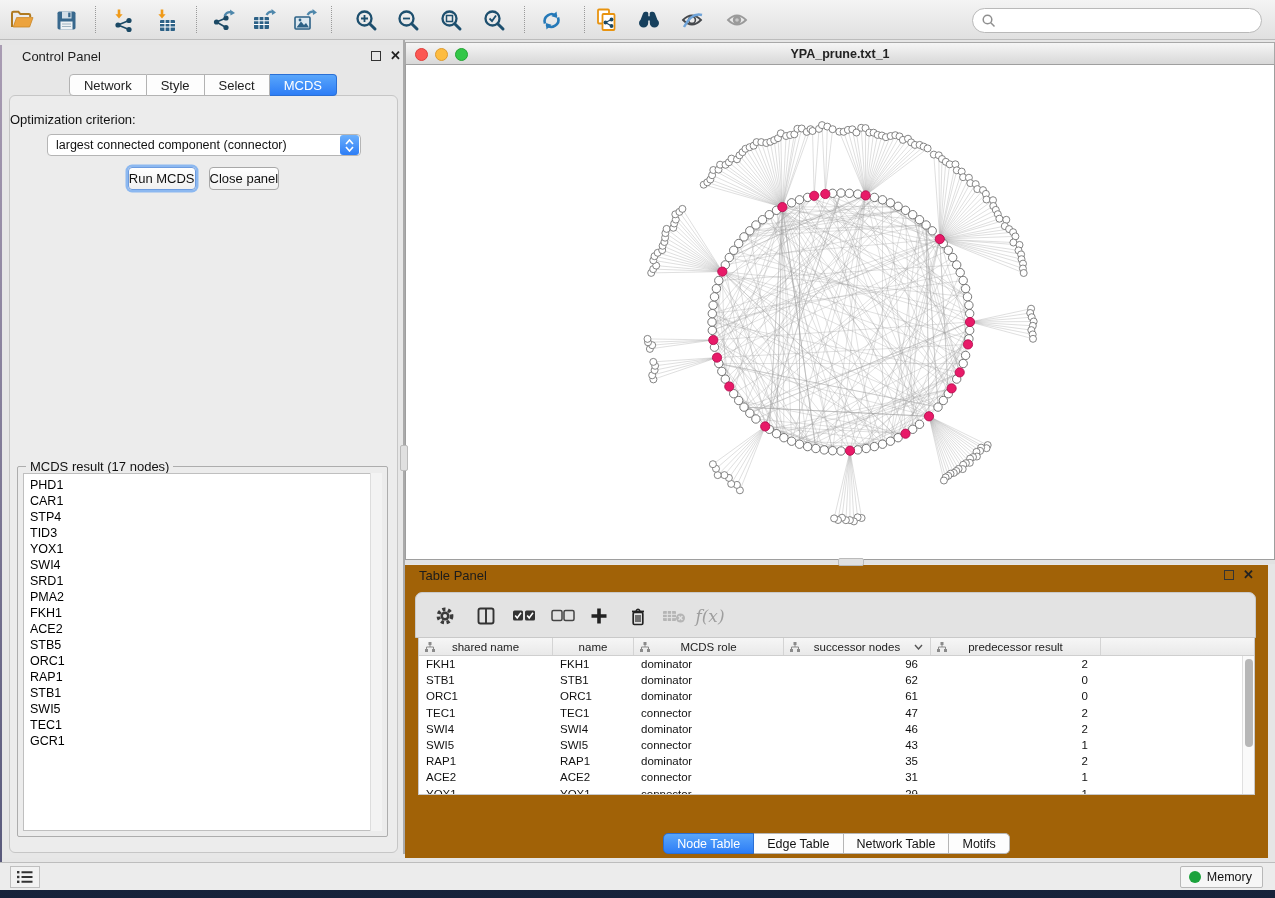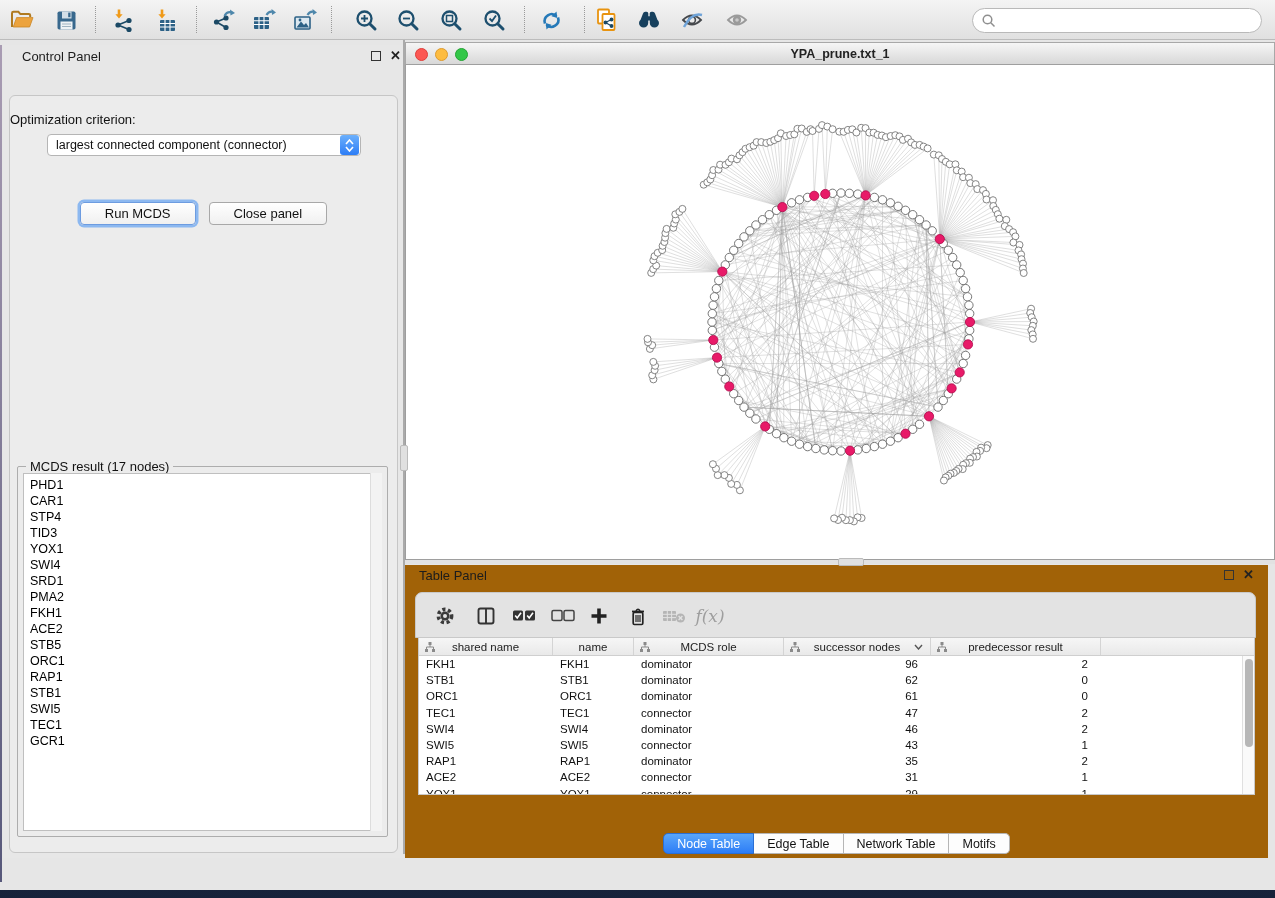--- a/index.html
+++ b/index.html
@@ -39,22 +39,22 @@
     border:1px solid #c6c6c6; border-radius:6px; }
   .opt-label { position:absolute; top:16px; width:100%; font-size:13px; color:#111; }
   .dropdown { position:absolute; left:37px; top:38px; width:314px; height:22px; background:#fff;
     border:1px solid #b5b5b5; border-radius:4px; display:flex; align-items:center; cursor:pointer; }
   .dropdown .dd-text { flex:1; font-size:12.5px; padding-left:8px; color:#111; white-space:nowrap; }
   .dd-stepper { width:19px; height:20px; margin-right:1px; border-radius:3px;
     background:linear-gradient(#6cb0fc,#2d7df6); display:flex; flex-direction:column; align-items:center;
     justify-content:center; gap:1px; }
   .dd-stepper svg { display:block; }
   .btn-row { position:absolute; top:71px; left:0; width:100%; display:flex; justify-content:center; gap:13px; }
-  .pushbtn { height:23px; padding:0 24px; background:linear-gradient(#ffffff,#f0f0f0); border:1px solid #a8a8a8;
-    border-radius:4px; font-size:13px; color:#111; cursor:pointer;margin-top:35px; }
+  .pushbtn { height:23px; padding:0 0; background:linear-gradient(#ffffff,#f0f0f0); border:1px solid #a8a8a8;
+    border-radius:4px; font-size:13px; color:#111; cursor:pointer; }
   .pushbtn.focused { box-shadow:0 0 0 2.5px #8cb8f0; border-color:#6d9ce0; }
   .mcds-box { position:absolute; left:7px; right:9px; top:370px; bottom:15px; border:1px solid #adadad;
     border-radius:2px; }
   .mcds-legend { position:absolute; top:-8px; left:8px; background:#ececec; padding:0 4px; font-size:13px; color:#111; }
   .mcds-list { position:absolute; inset:6px 5px 5px 5px; background:#fff; border:1px solid #bfbfbf;
     overflow:hidden; padding:3px 0 0 6px; }
   .mcds-item { font-size:12.5px; line-height:16px; color:#000000; }
   .mcds-scroll { position:absolute; top:6px; bottom:5px; right:5px; width:12px; background:#f3f3f3;
     border-left:1px solid #ddd; }
 
@@ -264,20 +264,26 @@
     </div>
   </div>
 
   <div class="left-sliver"></div>
 
   <div class="control-panel">
     <div class="cp-titlebar">
       <span class="panel-title">Control Panel</span>
       <span class="float-btn" style="left:360px"></span>
       <span class="close-btn" style="left:379px">✕</span>
+    </div>
+    <div class="cp-tabs">
+      <div class="tab">Network</div>
+      <div class="tab">Style</div>
+      <div class="tab">Select</div>
+      <div class="tab selected">MCDS</div>
     </div>
     <div class="cp-content">
       <div class="opt-label">Optimization criterion:</div>
       <div class="dropdown">
         <span class="dd-text">largest connected component (connector)</span>
         <span class="dd-stepper">
           <svg width="9" height="6" viewBox="0 0 9 6">
               <path d="M1 5 L4.5 1 L8 5" fill="none" stroke="#fff" stroke-width="1.6"></path>
             </svg>
           <svg width="9" height="6" viewBox="0 0 9 6">
@@ -1197,13 +1203,27 @@
     </div>
 
     <div class="tp-tabs">
       <div class="tp-tab selected">Node Table</div>
       <div class="tp-tab">Edge Table</div>
       <div class="tp-tab">Network Table</div>
       <div class="tp-tab">Motifs</div>
     </div>
   </div>
 
+  <div class="status-bar">
+    <button class="sb-left-btn">
+      <svg width="18" height="14" viewBox="0 0 18 14">
+        <rect x="1" y="1" width="2.4" height="2.4" fill="#333"></rect>
+          <rect x="1" y="5.8" width="2.4" height="2.4" fill="#333"></rect>
+          <rect x="1" y="10.6" width="2.4" height="2.4" fill="#333"></rect>
+        <path d="M5.5 2.2 h11 M5.5 7 h11 M5.5 11.8 h11" stroke="#333" stroke-width="2"></path>
+      </svg>
+    </button>
+    <button class="memory-btn">
+      <span class="mem-dot"></span>
+      <span>Memory</span>
+    </button>
+  </div>
 </div>
 
 </body></html>

